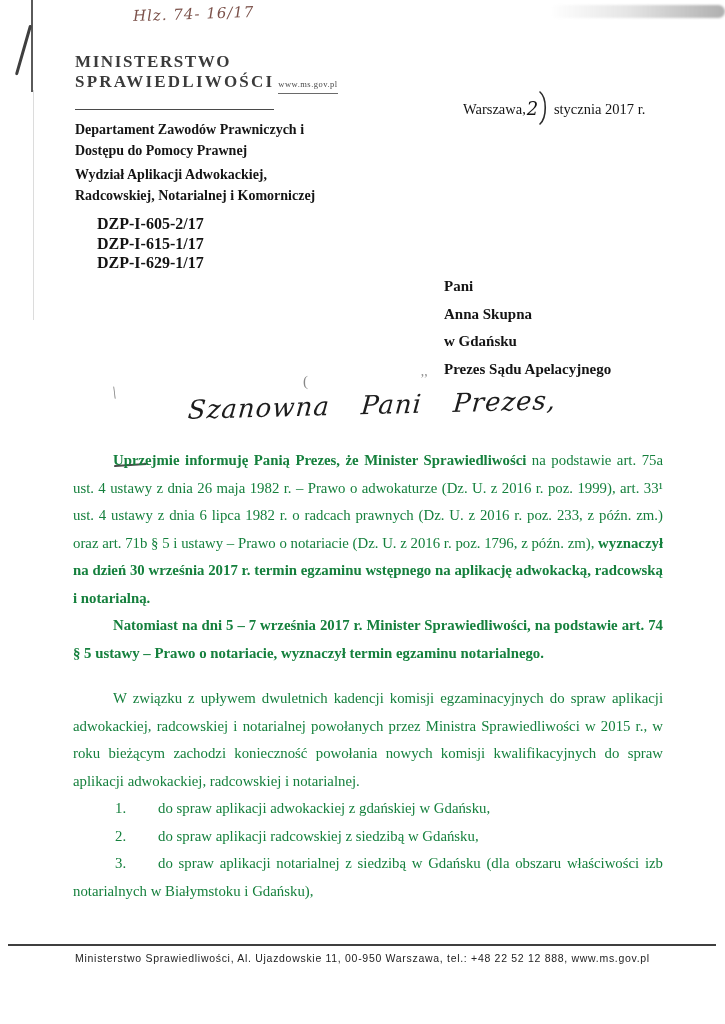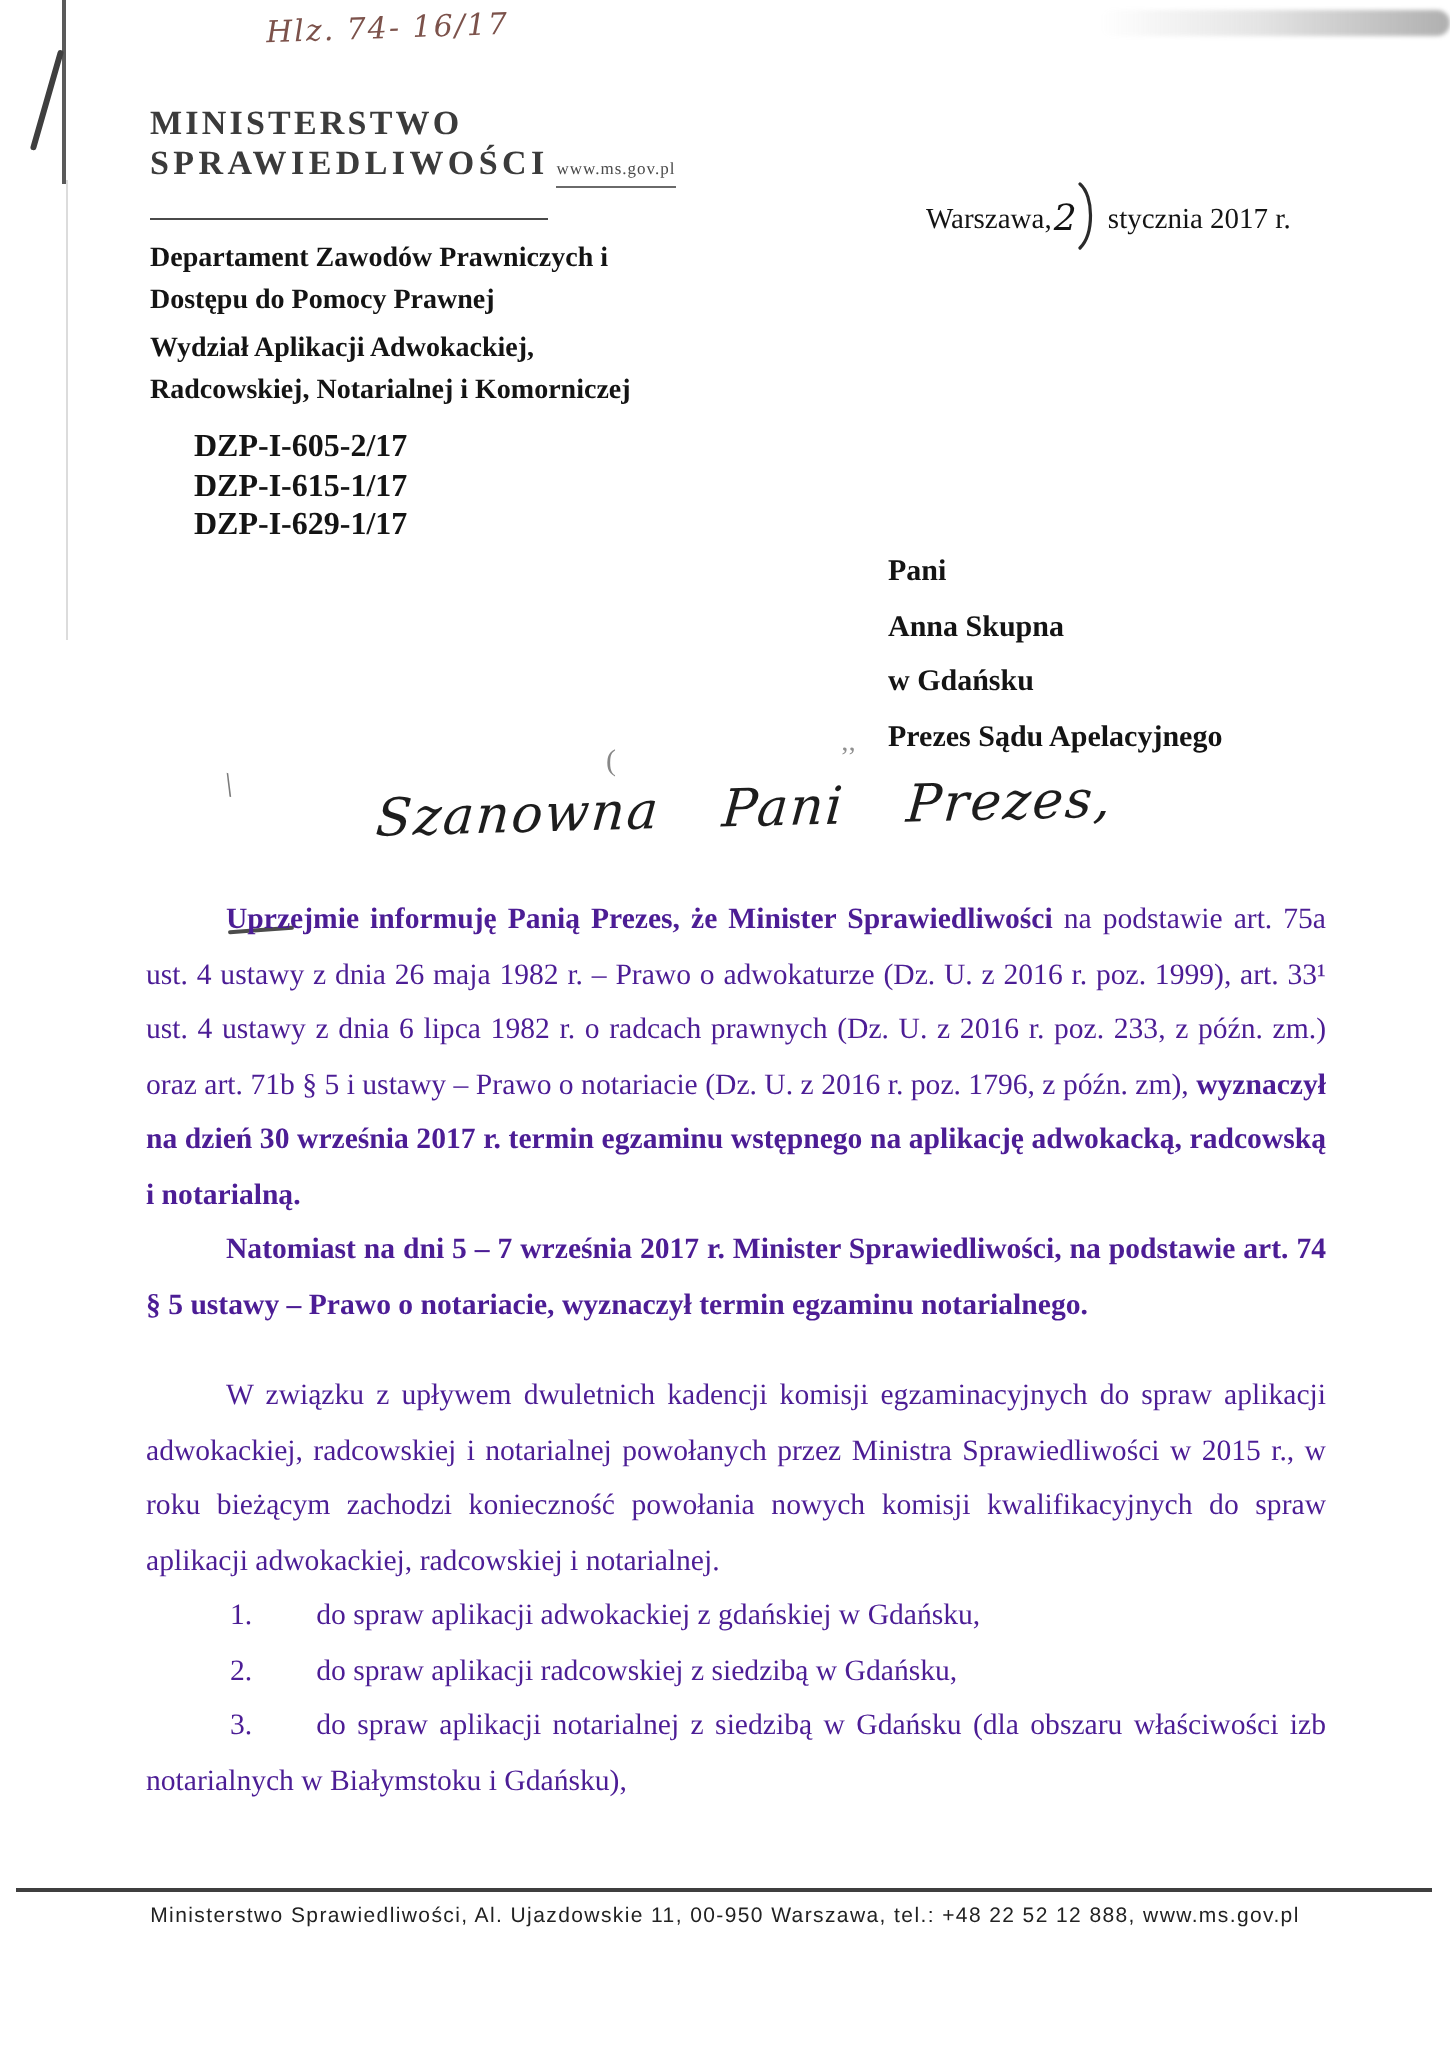--- a/index.html
+++ b/index.html
@@ -45,21 +45,21 @@
   .ref-dots{left:178px;top:234px;color:#555;font-size:13px;opacity:.7;letter-spacing:2px;}
 
   .recipient{left:444px;top:273px;font-weight:bold;font-size:15px;line-height:27.5px;}
 
   .greeting{left:188px;top:390px;font-family:"DejaVu Serif", serif;font-style:italic;
     font-size:26px;color:#1d1d1d;transform:rotate(-1.5deg) skewX(-6deg);
     word-spacing:22px;letter-spacing:1px;white-space:nowrap;}
 
   
   .letter-body{left:73px;top:447px;width:590px;font-size:14.8px;line-height:27.5px;
-    text-align:justify;color:#4c1d95;}
+    text-align:justify;color:#15803d;}
   .letter-body p{margin:0;}
   .indent{text-indent:40px;}
   .gap-top{margin-top:18px !important;}
   .b{font-weight:bold;}
   .li-num{display:inline-block;margin-left:42px;margin-right:32px;}
 
   
   .footer-rule{left:8px;top:944px;width:708px;height:1.5px;background:#3f3f3f;}
   .footer-text{left:0;top:952px;width:725px;text-align:center;
     font-family:"Liberation Sans", sans-serif;font-size:10.5px;letter-spacing:.7px;

